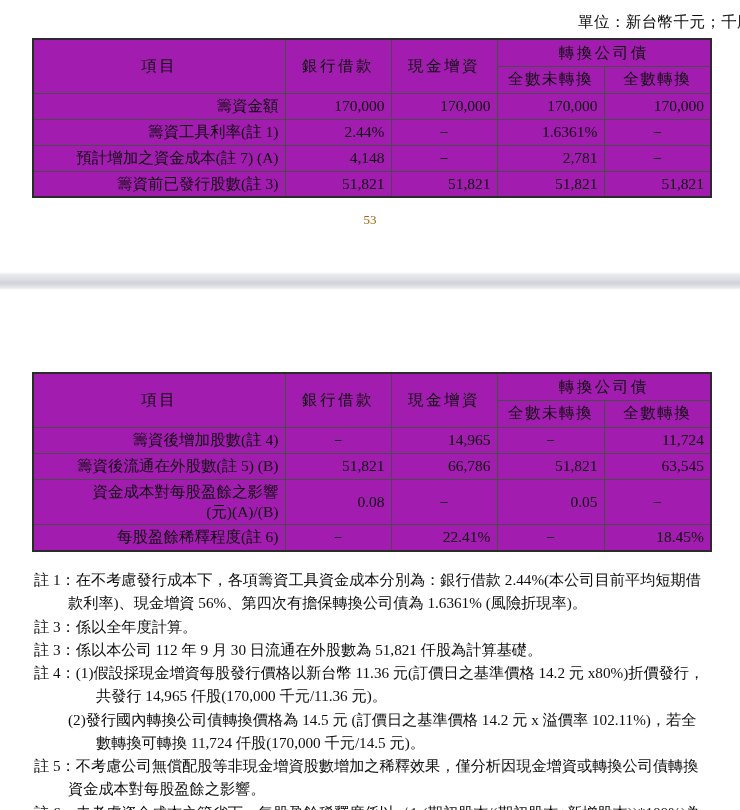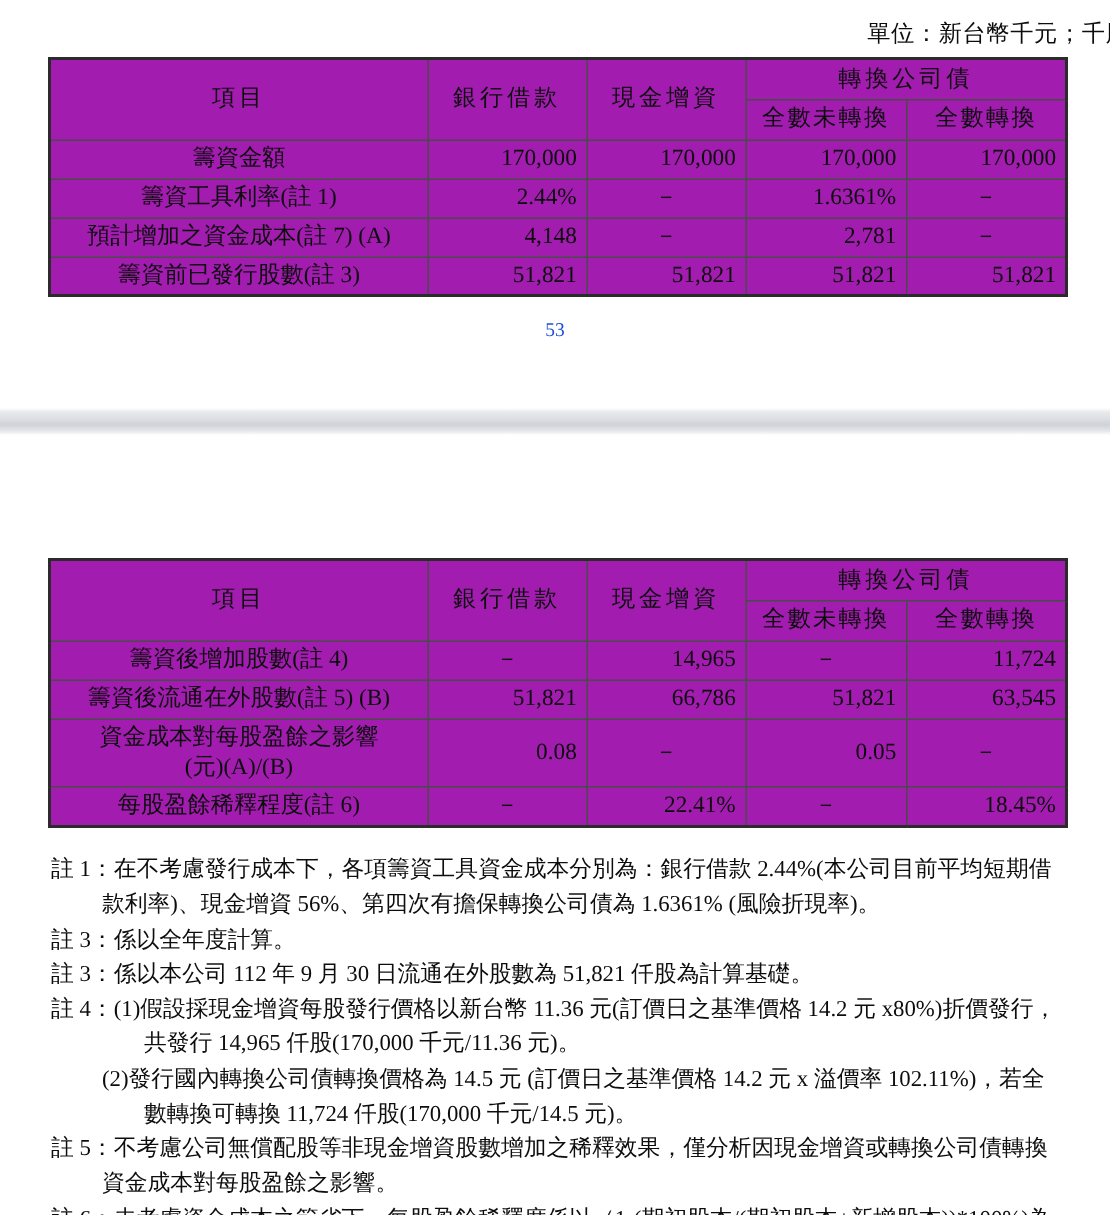--- a/index.html
+++ b/index.html
@@ -83,35 +83,35 @@
   .c-item   { width: 252px; }
   .c-bank   { width: 106px; }
   .c-cash   { width: 106px; }
   .c-ncv    { width: 107px; }
   .c-cv     { width: 107px; }
 
   .th-center { text-align: center; letter-spacing: 2.5px; }
   .th-center.tight { letter-spacing: 1.5px; }
   .num { text-align: right; padding-right: 8px; white-space: nowrap; }
   .dash { text-align: center; }
-  .rowlabel { text-align: center; white-space: nowrap; }
+  .rowlabel { text-align: right; white-space: nowrap; }
   .rowlabel .sub { letter-spacing: 0; }
 
   .row-h { height: 27px; }
   .row-d { height: 26px; }
   .row-tall { height: 45px; padding-left: 44px; }
 
   .page-number {
     position: absolute;
     top: 212px;
     left: 0;
     width: 740px;
     text-align: center;
     font-size: 13px;
-    color: #1d4ed8;
+    color: #a16207;
   }
 
   .notes {
     position: absolute;
     left: 34px;
     top: 278px;
     width: 690px;
     font-size: 15.2px;
     line-height: 1.53;
   }

